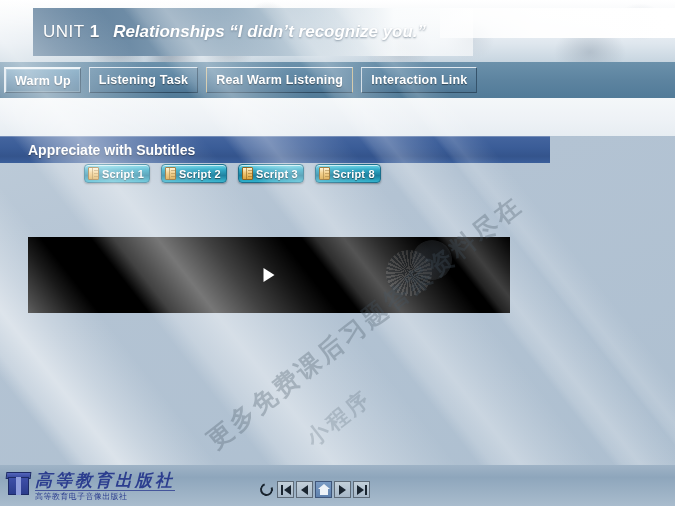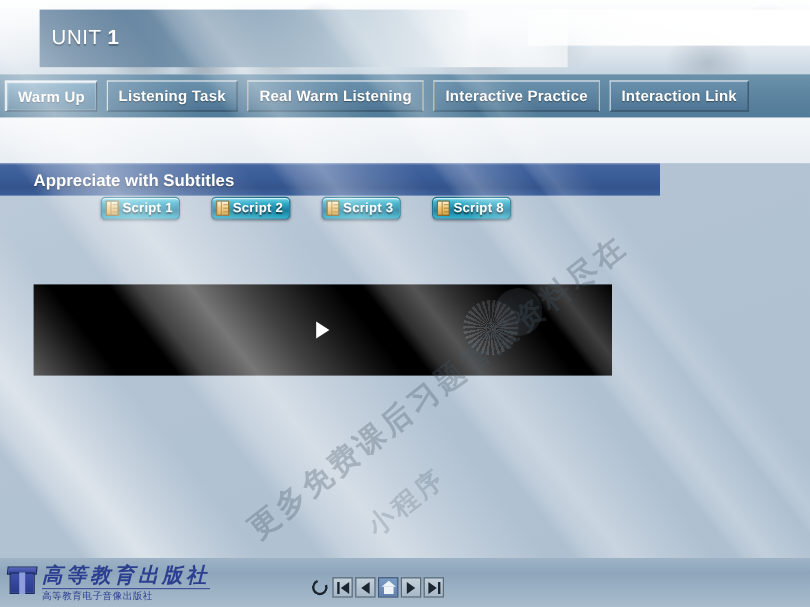--- a/index.html
+++ b/index.html
@@ -220,21 +220,21 @@
     font-weight: bold;
     padding-left: 28px;
     text-shadow: 0 1px 1px rgba(0,0,0,.45);
   }
 
   
   .script-row {
     position: absolute;
     left: 44px; top: 66px;
     display: flex;
-    gap: 26px;
+    gap: 11px;
     padding-left: 40px;
   }
   .script-btn {
     display: flex;
     align-items: center;
     height: 19px;
     padding: 0 5px 0 3px;
     border-radius: 4px;
     background: linear-gradient(180deg, #6fd6e8 0%, #2fa9c6 28%, #1a7f9e 62%, #30b3cd 100%);
     box-shadow: inset 0 1px 0 rgba(255,255,255,.65), 0 1px 2px rgba(0,0,0,.35);
@@ -426,36 +426,34 @@
 <body>
 
 <div id="app">
 
   <div class="header">
     <div class="faces"></div>
     <div class="title-white-strip"></div>
     <div class="title-bar">
       <span class="title-unit">UNIT</span>
       <span class="title-num">1</span>
+      <span class="title-main">Relationships “I didn’t recognize you.”</span>
     </div>
   </div>
 
   <div class="tabbar">
     <div class="tabs">
       <div class="tab active">
         <span>Warm Up</span>
       </div>
       <div class="tab">
         <span>Listening Task</span>
       </div>
       <div class="tab tab-sep">
         <span>Real Warm Listening</span>
-      </div>
-      <div class="tab tab-sep">
-        <span>Interactive Practice</span>
       </div>
       <div class="tab">
         <span>Interaction Link</span>
       </div>
     </div>
   </div>
 
   <div class="page">
     <div class="white-strip"></div>
 

